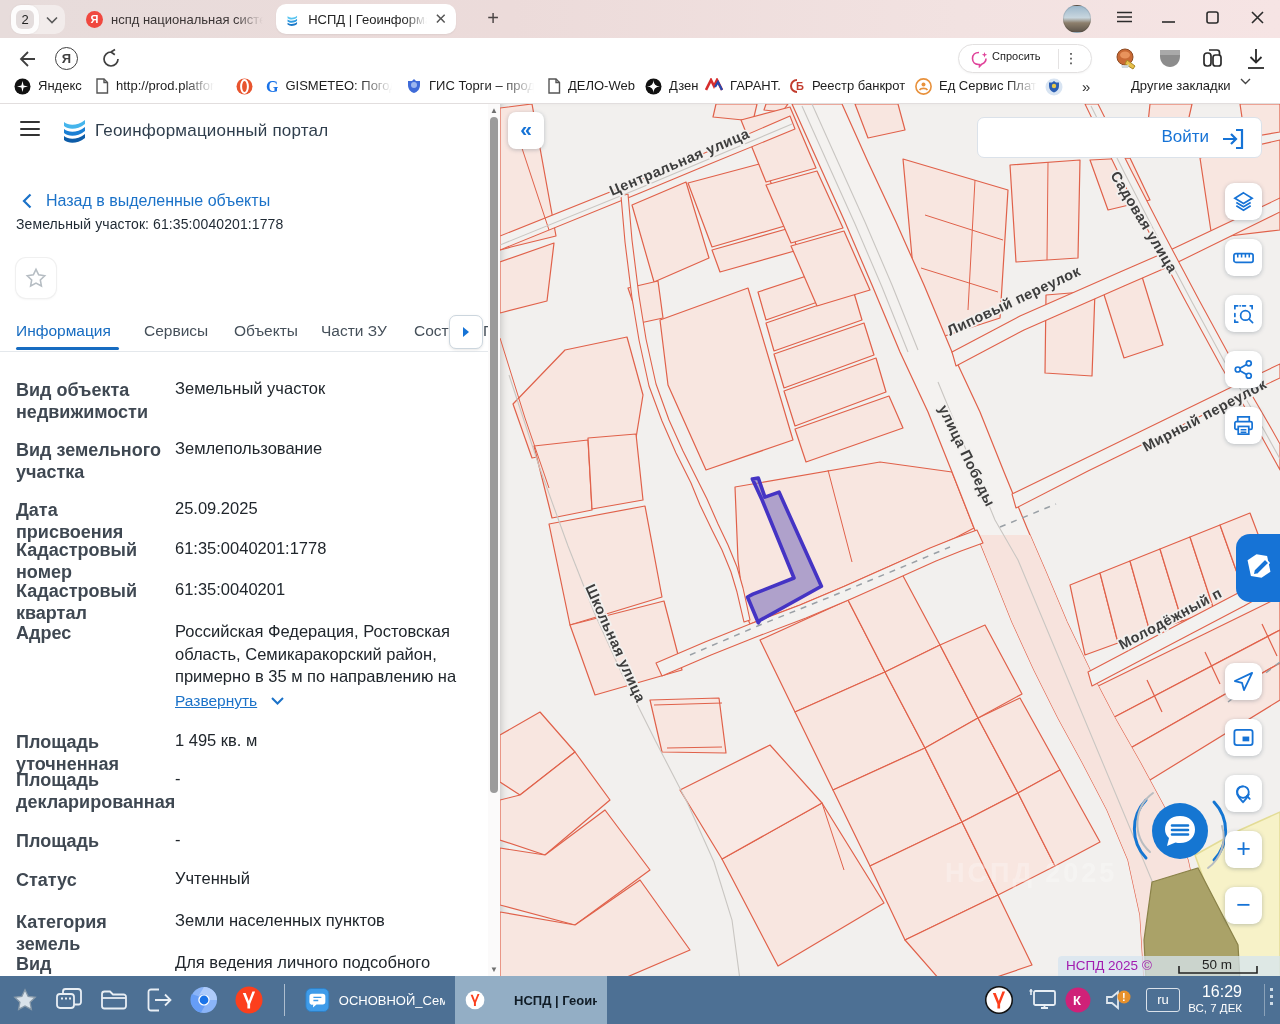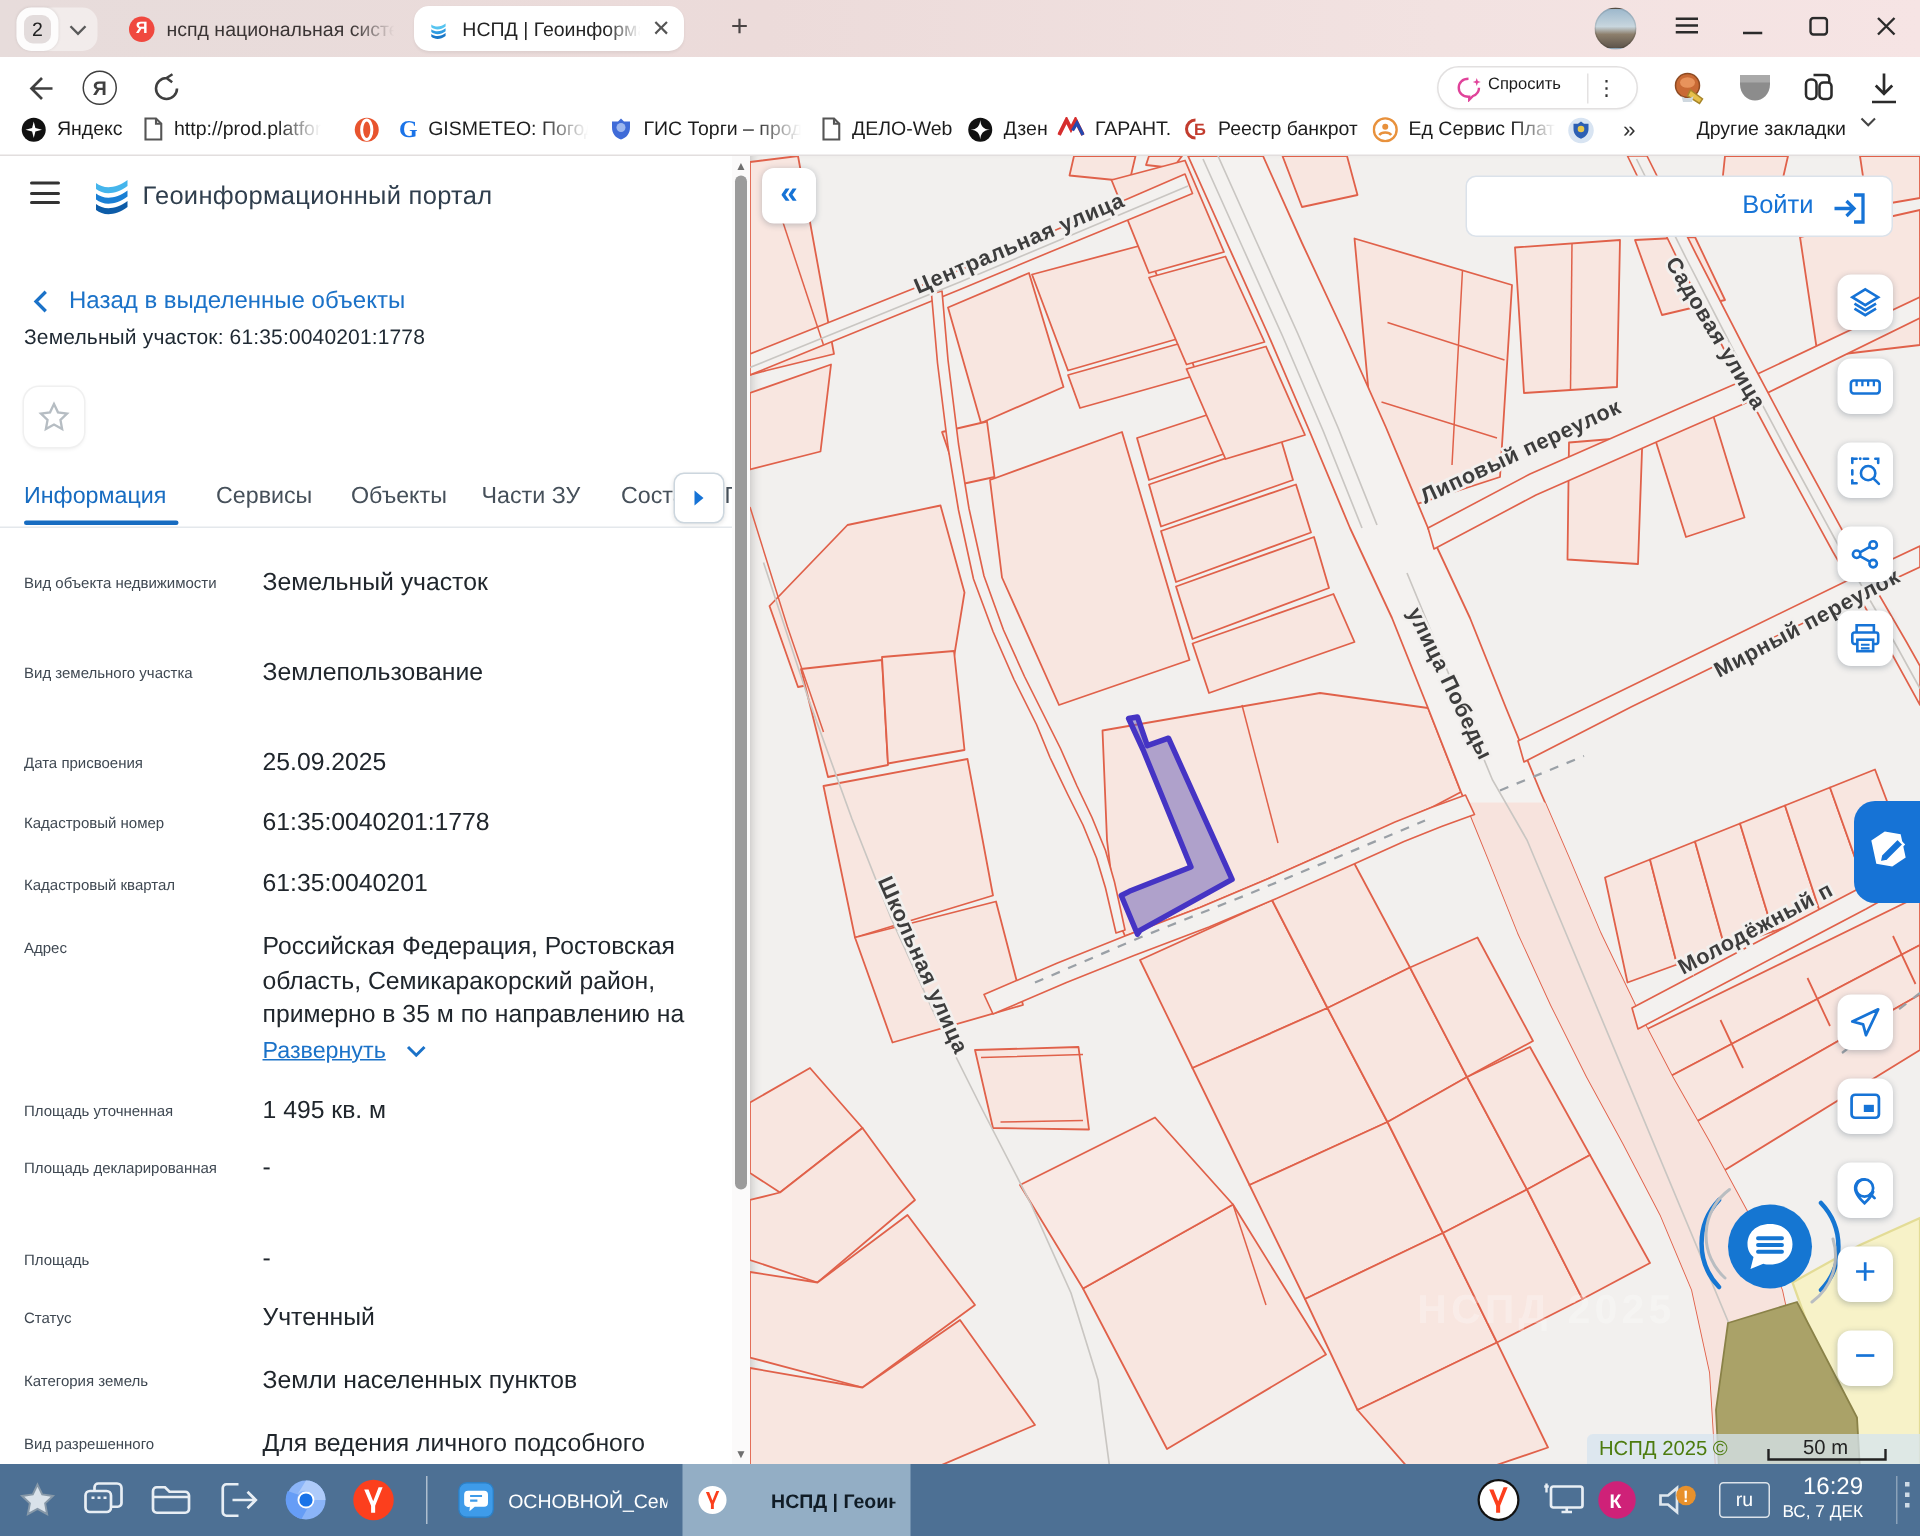--- a/index.html
+++ b/index.html
@@ -60,21 +60,21 @@
   #star-card { position:absolute; left:16px; top:154px; width:40px; height:40px; border-radius:10px; background:#fff; box-shadow:0 0 0 1px #f0f0f0,0 1px 3px rgba(0,0,0,.08); }
   #star-card svg { margin:9px; }
   .ptab { position:absolute; top:218px; font-size:15.5px; color:#46505a; }
   .ptab.active { color:#176cc1; }
   #tab-underline { position:absolute; left:16px; top:243px; width:103px; height:3px; background:#176cc1; border-radius:2px; }
   #tabs-divider { position:absolute; left:0; top:247px; width:488px; height:1px; background:#e4e8ec; }
   #tab-scroll-btn { position:absolute; left:449px; top:211px; width:34px; height:34px; background:#fff; border:1px solid #ccd6de; border-radius:7px; box-shadow:0 1px 3px rgba(0,0,0,.1); }
   #tab-scroll-btn svg { margin:10px 11px; }
   #tab-overflow-sliver { position:absolute; left:483px; top:218px; font-size:15.5px; color:#46505a; }
   .frow { position:absolute; left:16px; width:460px; }
-  .flabel { position:absolute; left:0; top:2px; width:152px; font-size:10px; line-height:22px; color:#3f4852; }
+  .flabel { position:absolute; left:0; top:2px; width:152px; font-size:18px; line-height:22px; color:#3f4852;font-weight:bold; }
   .fvalue { position:absolute; left:159px; top:0; width:290px; font-size:16.5px; line-height:22.5px; color:#20262c; }
   #expand-link { position:absolute; left:175px; top:588px; display:flex; align-items:center; }
   #expand-link .txt { color:#1b72c8; font-size:15.5px; text-decoration:underline; }
   #expand-link svg { margin-left:14px; }
 
   #panel-scroll { position:absolute; left:488px; top:104px; width:12px; height:872px; background:#fbfafa; }
   #panel-scroll .thumb { position:absolute; left:2px; top:13px; width:8px; height:676px; background:#9b9b9b; border-radius:4px; }
   #panel-scroll .arr { position:absolute; left:0; width:12px; height:13px; color:#6f6f6f; font-size:8px; text-align:center; line-height:13px; }
 
   
@@ -87,21 +87,21 @@
   #login-bar { position:absolute; left:477px; top:13px; width:285px; height:41px; background:#fff; border:1px solid #dbe2ea; border-radius:7px; }
   #login-bar .lbl { position:absolute; right:52px; top:9px; font-size:17px; color:#1673d6; }
   #login-bar svg { position:absolute; right:16px; top:10px; }
   #draw-handle { position:absolute; left:736px; top:430px; width:44px; height:68px; background:#1673d6; border-radius:14px 0 0 14px; }
   #draw-handle svg { margin:18px 0 0 9px; }
   #chat-fab { position:absolute; left:652px; top:699px; width:56px; height:56px; border-radius:50%; background:#1576d2; }
   #legend-bar { position:absolute; left:14px; top:818px; width:421px; height:42px; background:#fff; border-radius:8px; box-shadow:0 1px 4px rgba(35,57,80,.18); }
   #legend-bar .lbl { position:absolute; left:22px; top:10px; font-size:18.5px; color:#242a30; }
   #legend-bar svg { position:absolute; right:14px; top:10px; }
   #attribution { position:absolute; left:558px; top:852px; width:222px; height:20px; background:rgba(213,228,239,.75); border-radius:4px 0 0 0; }
-  #attribution .txt { position:absolute; left:8px; top:2px; font-size:13.5px; color:#4d7c0f; }
+  #attribution .txt { position:absolute; left:8px; top:2px; font-size:13.5px; color:#a21caf; }
   #scalebar { position:absolute; left:120px; top:0px; width:80px; height:18px; }
   #scalebar .lbl { position:absolute; left:24px; top:1px; font-size:13.5px; color:#222; }
 
   
   #taskbar { position:absolute; left:0; top:976px; width:1280px; height:48px; background:#4d7094; }
   .tbico { position:absolute; top:7px; width:34px; height:34px; display:flex; align-items:center; justify-content:center; }
   #tb-divider { position:absolute; left:284px; top:8px; height:32px; border-left:1px solid rgba(255,255,255,.55); }
   .tb-app { position:absolute; top:0; height:48px; display:flex; align-items:center; padding:0 10px; }
   .tb-app .ttl { font-size:13px; color:#fff; margin-left:9px; white-space:nowrap; overflow:hidden; max-width:118px; }
   .tb-app.active { background:#93aec5; }

